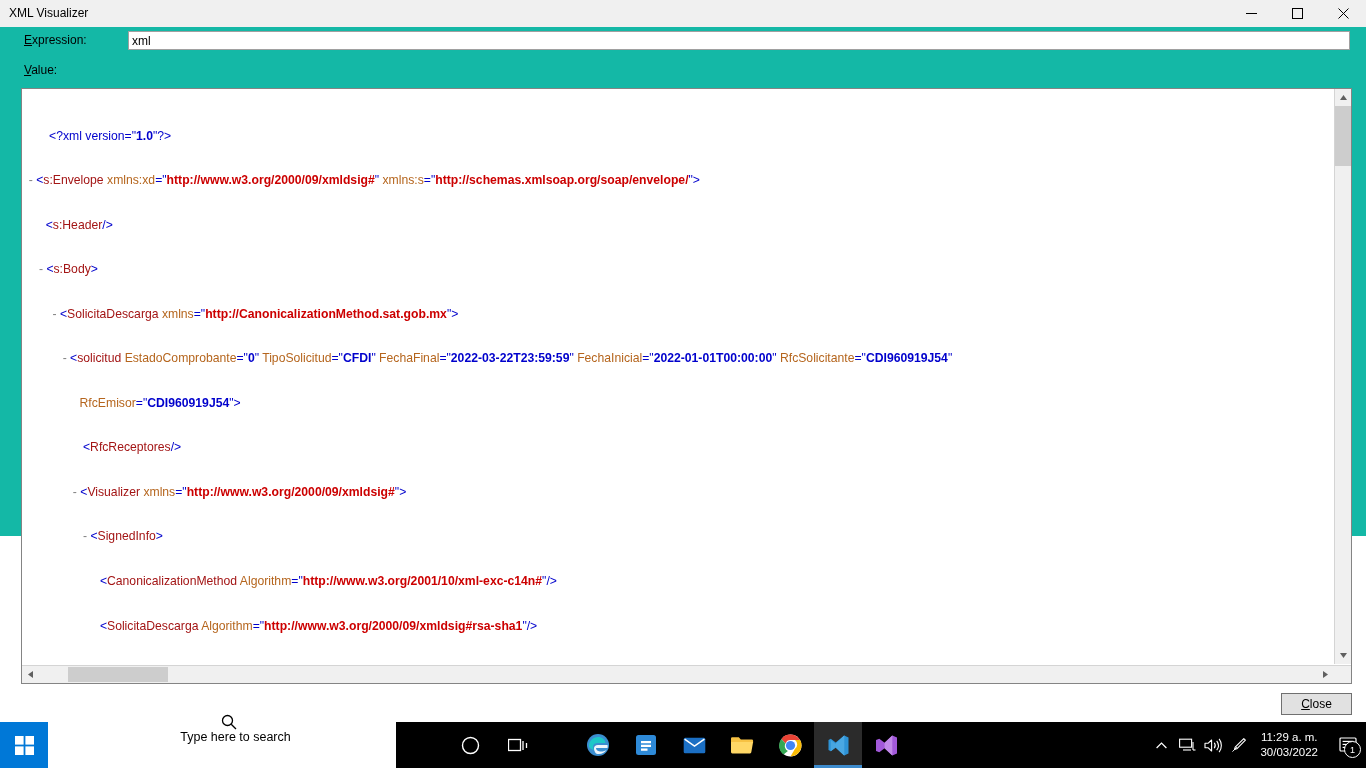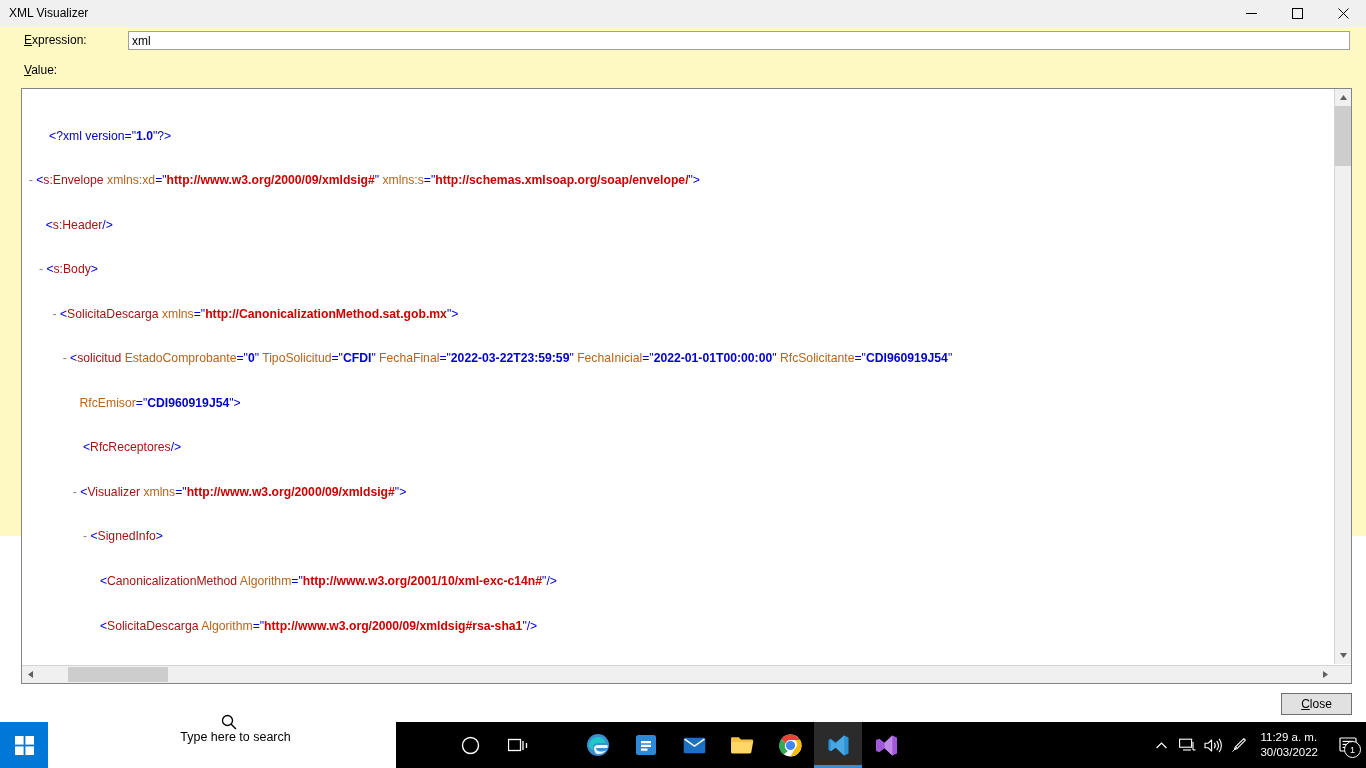--- a/index.html
+++ b/index.html
@@ -12,21 +12,21 @@
     background: #ffffff;
     font-family: "Liberation Sans", sans-serif;
   }
 
   
   #app-window {
     position: absolute;
     left: 0; top: 0;
     width: 1366px;
     height: 536px;
-    background: #fef9c3;
+    background: #14b8a6;
     box-sizing: border-box;
   }
 
   #titlebar {
     position: relative;
     height: 27px;
     background: #f0f0f0;
     display: flex;
     align-items: center;
   }
@@ -267,21 +267,21 @@
     align-items: center;
   }
   .tray-icon {
     width: 26px; height: 46px;
     display: flex; align-items: center; justify-content: center;
   }
   #clock {
     height: 46px;
     display: flex;
     flex-direction: column;
-    align-items: flex-start;
+    align-items: center;
     justify-content: center;
     padding: 0 12px 0 8px;
     color: #fff;
     font-size: 11.5px;
     line-height: 15px;
     white-space: nowrap;
   }
   #notif-icon {
     width: 36px; height: 46px;
     display: flex; align-items: center; justify-content: center;

